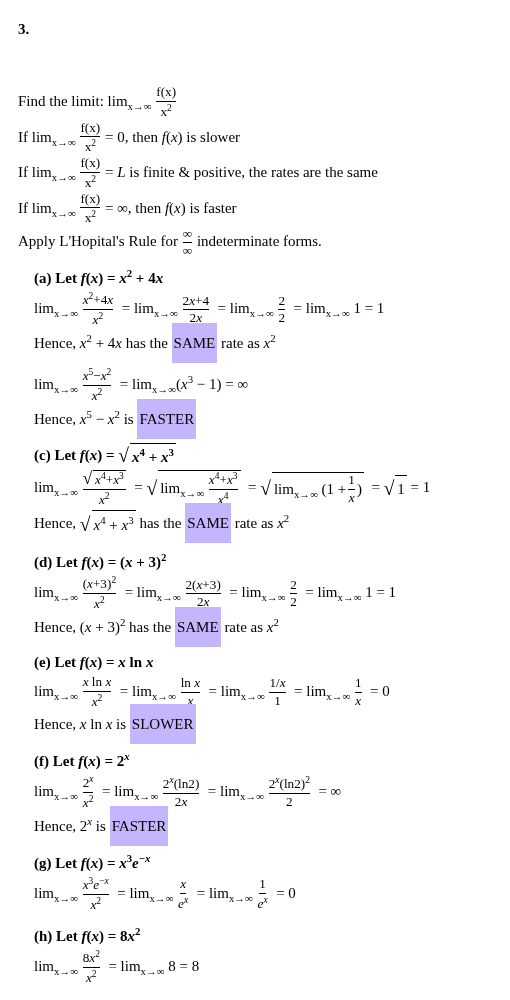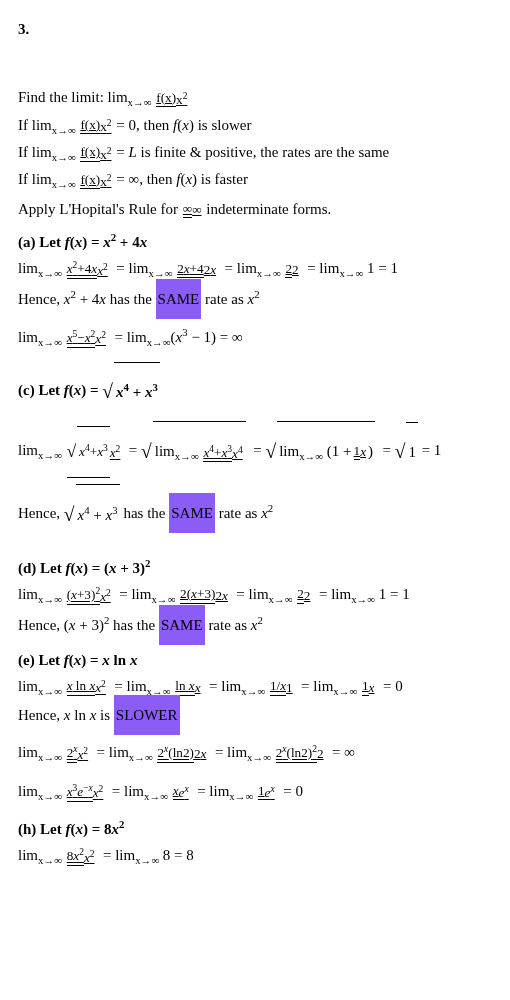--- a/index.html
+++ b/index.html
@@ -21,42 +21,42 @@
     .intro-block {
       margin-bottom: 6px;
       margin-top: 44px;
     }
     .intro-line {
       margin-bottom: 1px;
       line-height: 1.7;
     }
     .part {
       margin-bottom: 10px;
+      margin-left: 16px;
     }
     .part-label {
       font-weight: bold;
       margin-bottom: 1px;
     }
     .math-line {
       margin-bottom: 1px;
       line-height: 1.8;
     }
     .highlight-yellow {
-      background-color: #8b5cf6;
+      background-color: #c4b5fd;
       padding: 12px 2px;
     }
     .frac {
       display: inline-flex;
-      flex-direction: row;
+      flex-direction: column;
       align-items: center;
       vertical-align: middle;
       font-size: 0.88em;
       line-height: 1.1;
       margin: 0 1px;
-      text-decoration: underline;
     }
     .frac .num {
       border-bottom: 1px solid #000;
       padding-bottom: 1px;
       text-align: center;
     }
     .frac .den {
       padding-top: 1px;
       text-align: right;
     }
@@ -73,21 +73,21 @@
       align-items: center;
       vertical-align: middle;
     }
     .sqrt-sign {
       font-size: 1.3em;
       line-height: 1;
       margin-right: 1px;
     }
     .sqrt-content {
       border-top: 1.5px solid #000;
-      padding: 16px 2px;
+      padding: 0 2px;
     }
     .rule-line {
       margin-bottom: 2px;
       line-height: 1.9;
     }
   </style>
 </head>
 <body>
 
 <div class="section-num">3.</div>
@@ -148,20 +148,23 @@
 </div>
 
 <div class="part">
   <div class="math-line">
     lim<span class="sub">x→∞</span>&nbsp;<span class="frac">
         <span class="num"><i>x</i><span class="sup">5</span>−<i>x</i><span class="sup">2</span></span>
         <span class="den"><i>x</i><span class="sup">2</span></span>
       </span>
     &nbsp;= lim<span class="sub">x→∞</span>(<i>x</i><span class="sup">3</span> − 1) = ∞
   </div>
+  <div class="math-line">
+    Hence, <i>x</i><span class="sup">5</span> − <i>x</i><span class="sup">2</span> is <span class="highlight-yellow">FASTER</span>
+  </div>
 </div>
 
 <div class="part">
   <div class="part-label">(c) Let <i>f</i>(<i>x</i>) = <span class="sqrt-wrap">
         <span class="sqrt-sign">√</span>
         <span class="sqrt-content"><i>x</i><span class="sup">4</span> + <i>x</i><span class="sup">3</span></span>
       </span></div>
   <div class="math-line">
     lim<span class="sub">x→∞</span>&nbsp;<span class="frac">
         <span class="num"><span class="sqrt-wrap">
@@ -239,38 +242,43 @@
         <span class="den"><i>x</i></span>
       </span>
     &nbsp;= 0
   </div>
   <div class="math-line">
     Hence, <i>x</i> ln <i>x</i> is <span class="highlight-yellow">SLOWER</span>
   </div>
 </div>
 
 <div class="part">
+  <div class="part-label">(f) Let <i>f</i>(<i>x</i>) = 2<span class="sup"><i>x</i></span></div>
   <div class="math-line">
     lim<span class="sub">x→∞</span>&nbsp;<span class="frac">
         <span class="num">2<span class="sup"><i>x</i></span></span>
         <span class="den"><i>x</i><span class="sup">2</span></span>
       </span>
     &nbsp;= lim<span class="sub">x→∞</span>&nbsp;<span class="frac">
         <span class="num">2<span class="sup"><i>x</i></span>(ln2)</span>
         <span class="den">2<i>x</i></span>
       </span>
     &nbsp;= lim<span class="sub">x→∞</span>&nbsp;<span class="frac">
         <span class="num">2<span class="sup"><i>x</i></span>(ln2)<span class="sup">2</span></span>
         <span class="den">2</span>
       </span>
     &nbsp;= ∞
   </div>
-</div>
-
-<div class="part">
+  <div class="math-line">
+    Hence, 2<span class="sup"><i>x</i></span> is <span class="highlight-yellow">FASTER</span>
+  </div>
+</div>
+
+<div class="part">
+  <div class="part-label">(g) Let <i>f</i>(<i>x</i>) = <i>x</i><span class="sup">3</span><i>e</i><span class="sup">−<i>x</i></span></div>
   <div class="math-line">
     lim<span class="sub">x→∞</span>&nbsp;<span class="frac">
         <span class="num"><i>x</i><span class="sup">3</span><i>e</i><span class="sup">−<i>x</i></span></span>
         <span class="den"><i>x</i><span class="sup">2</span></span>
       </span>
     &nbsp;= lim<span class="sub">x→∞</span>&nbsp;<span class="frac">
         <span class="num"><i>x</i></span>
         <span class="den"><i>e</i><span class="sup"><i>x</i></span></span>
       </span>
     &nbsp;= lim<span class="sub">x→∞</span>&nbsp;<span class="frac">

